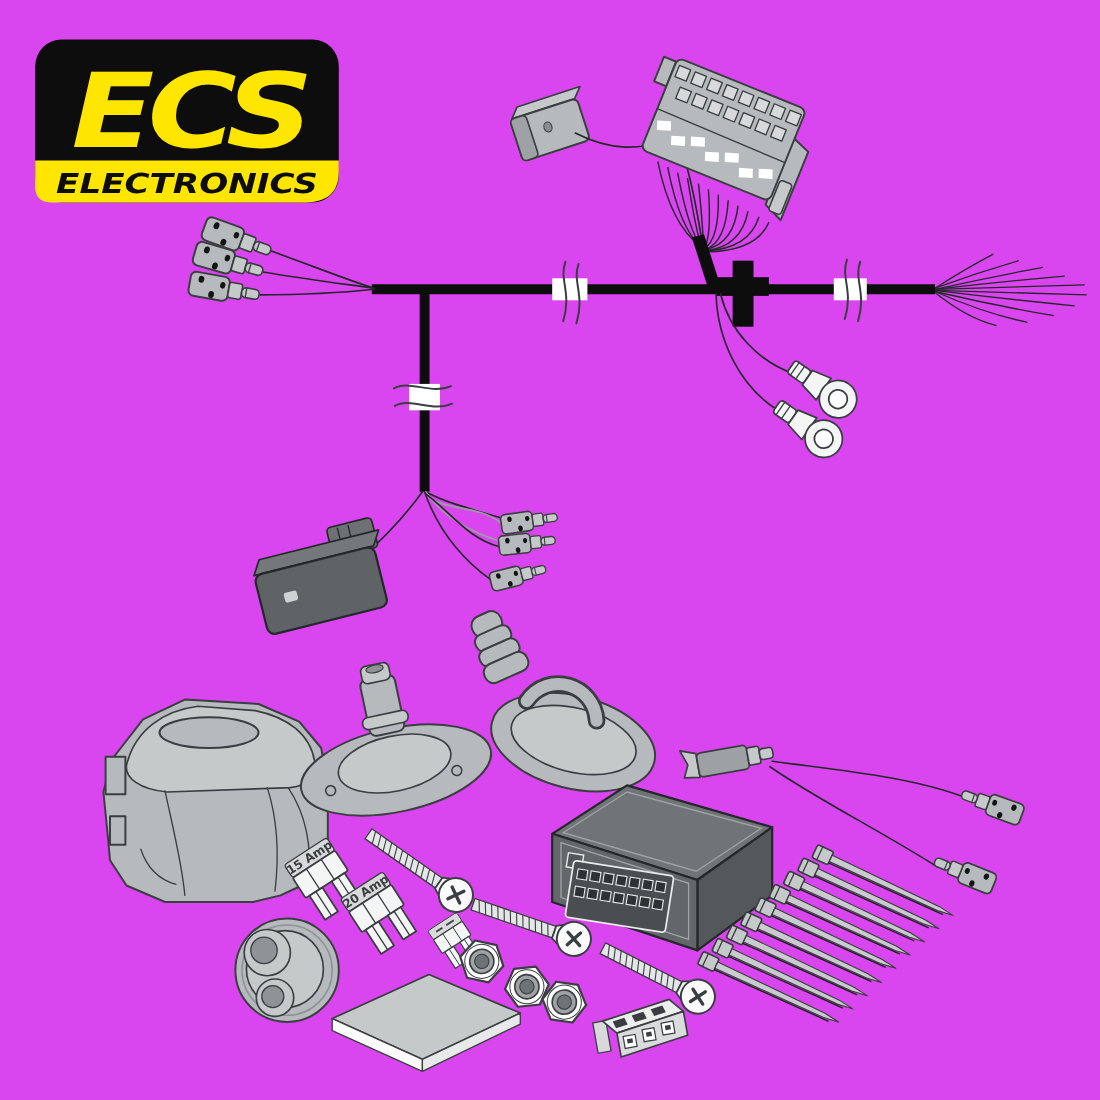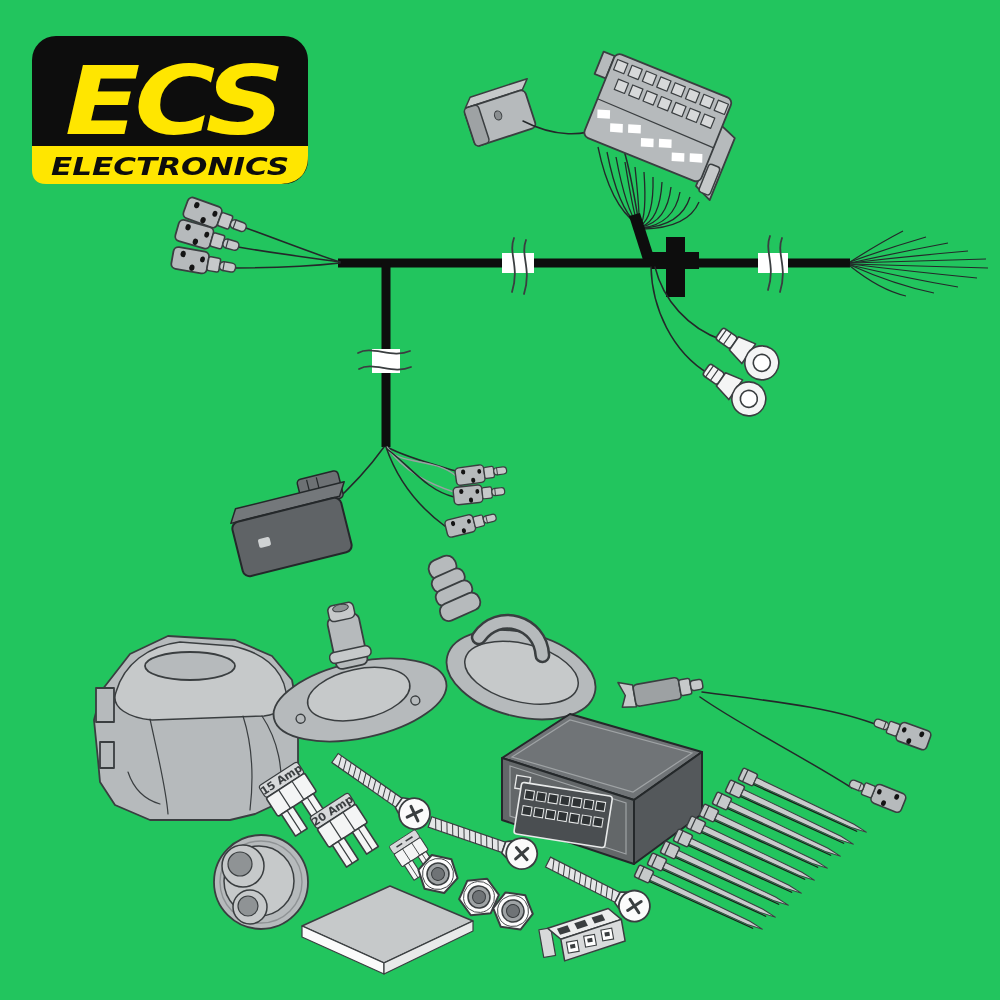--- a/index.html
+++ b/index.html
@@ -1,16 +1,16 @@
 <!DOCTYPE html>
 <html><head>
 <meta charset="utf-8">
 <style>
   html,body { margin:0; padding:0; background:#ffffff; }
-  .stage { position:relative; width:1000px; height:1000px; background:#22c55e; overflow:hidden;
+  .stage { position:relative; width:1000px; height:1000px; background:#d946ef; overflow:hidden;
            font-family:"DejaVu Sans", sans-serif; }
   svg { position:absolute; inset:0; }
   svg text { font-family:"DejaVu Sans","Liberation Sans",sans-serif; }
   
   .ln   { fill:none; stroke:#24282a; stroke-width:1.5; stroke-linecap:round; }
   .lng  { fill:none; stroke:#9aa0a2; stroke-width:1.5; stroke-linecap:round; }
   .g1   { fill:#b6babc; stroke:#3a3e40; stroke-width:1.8; stroke-linejoin:round; }
   .g2   { fill:#c6c9ca; stroke:#3a3e40; stroke-width:1.5; stroke-linejoin:round; }
   .g3   { fill:#d7d9da; stroke:#3a3e40; stroke-width:1.2; stroke-linejoin:round; }
   .wt   { fill:#f4f5f5; stroke:#3a3e40; stroke-width:1.6; stroke-linejoin:round; }

